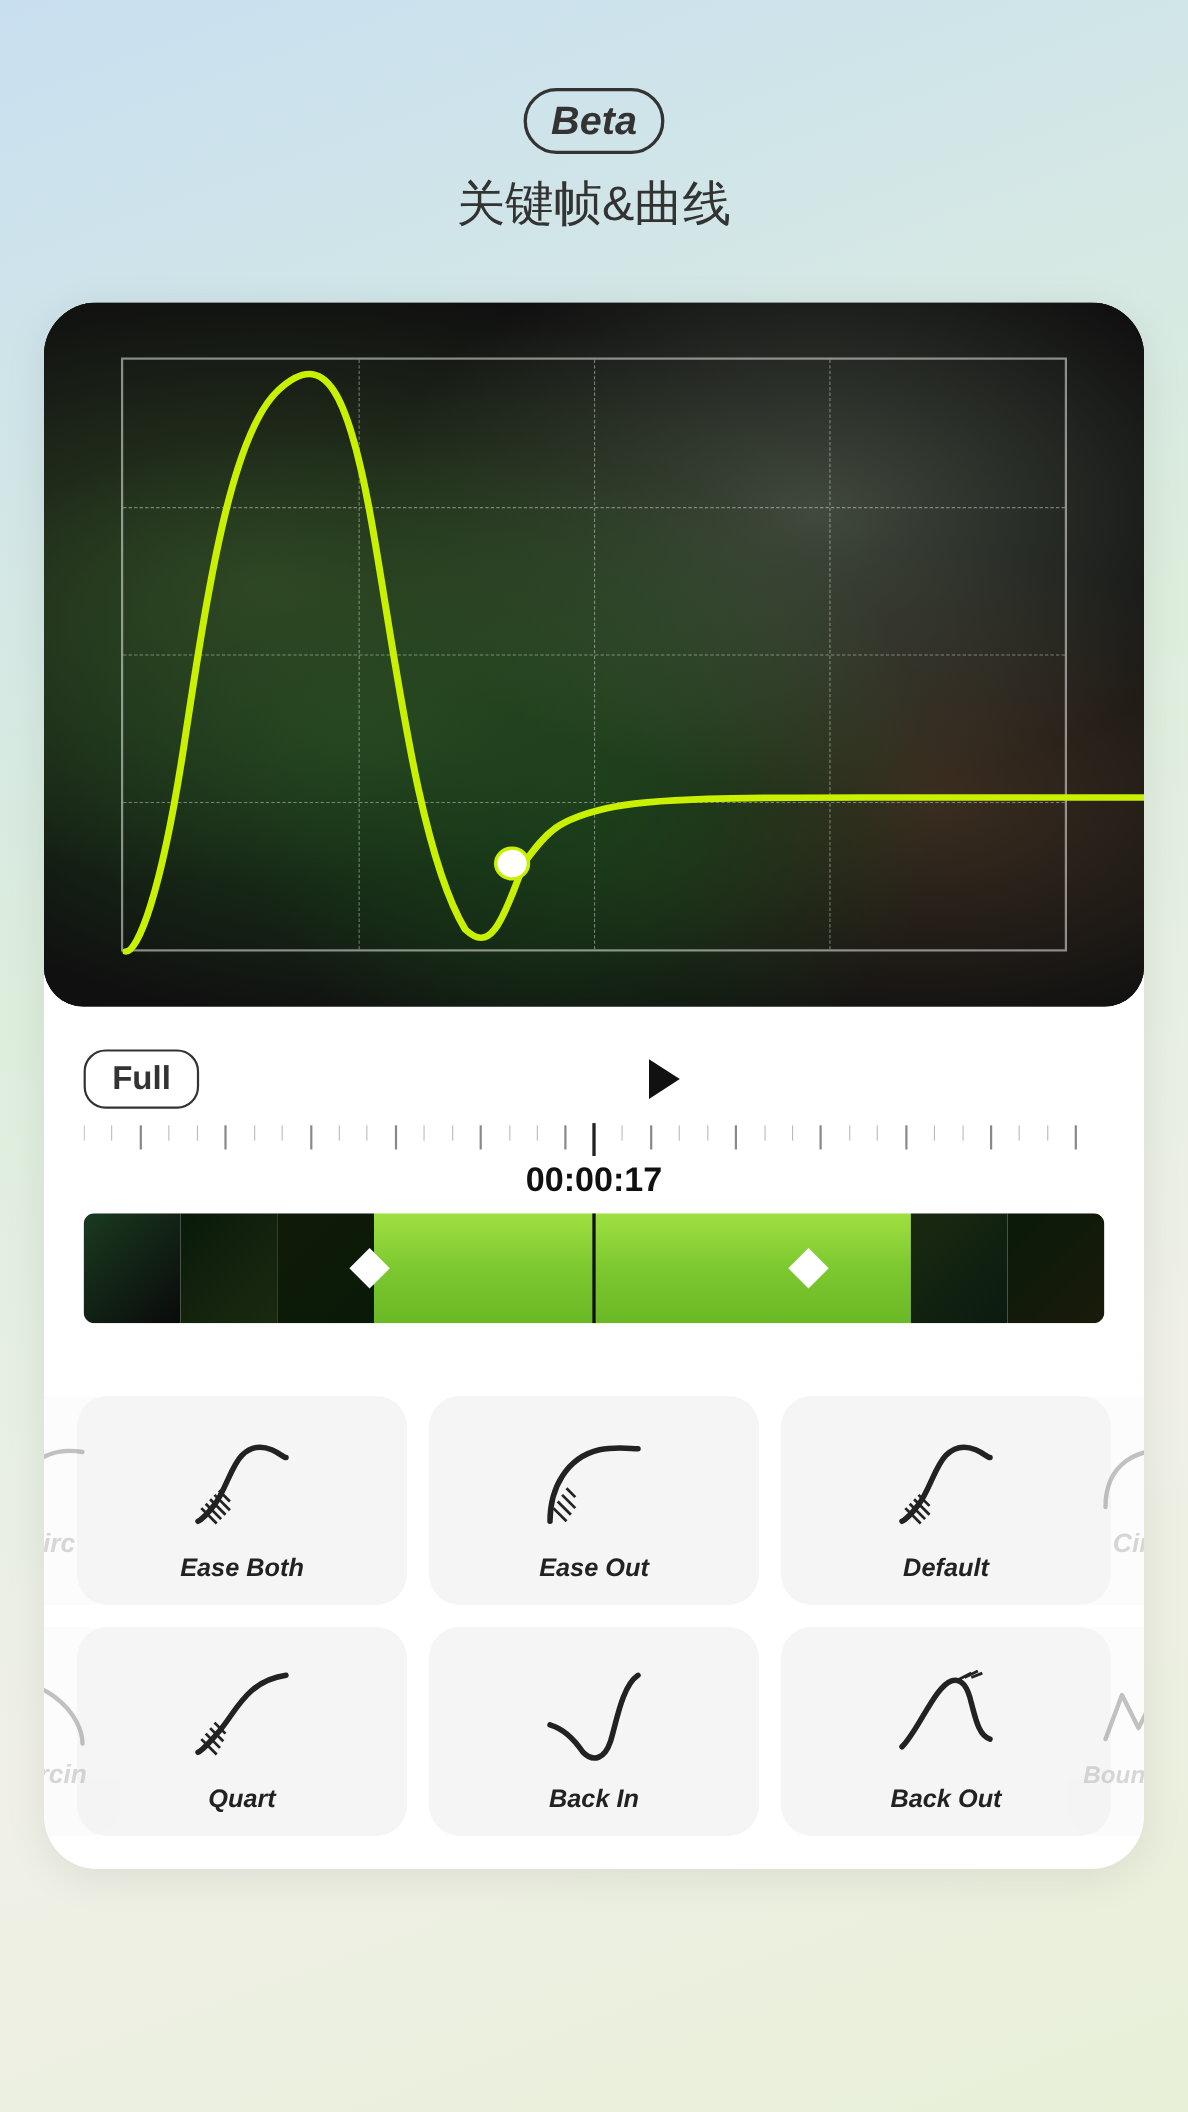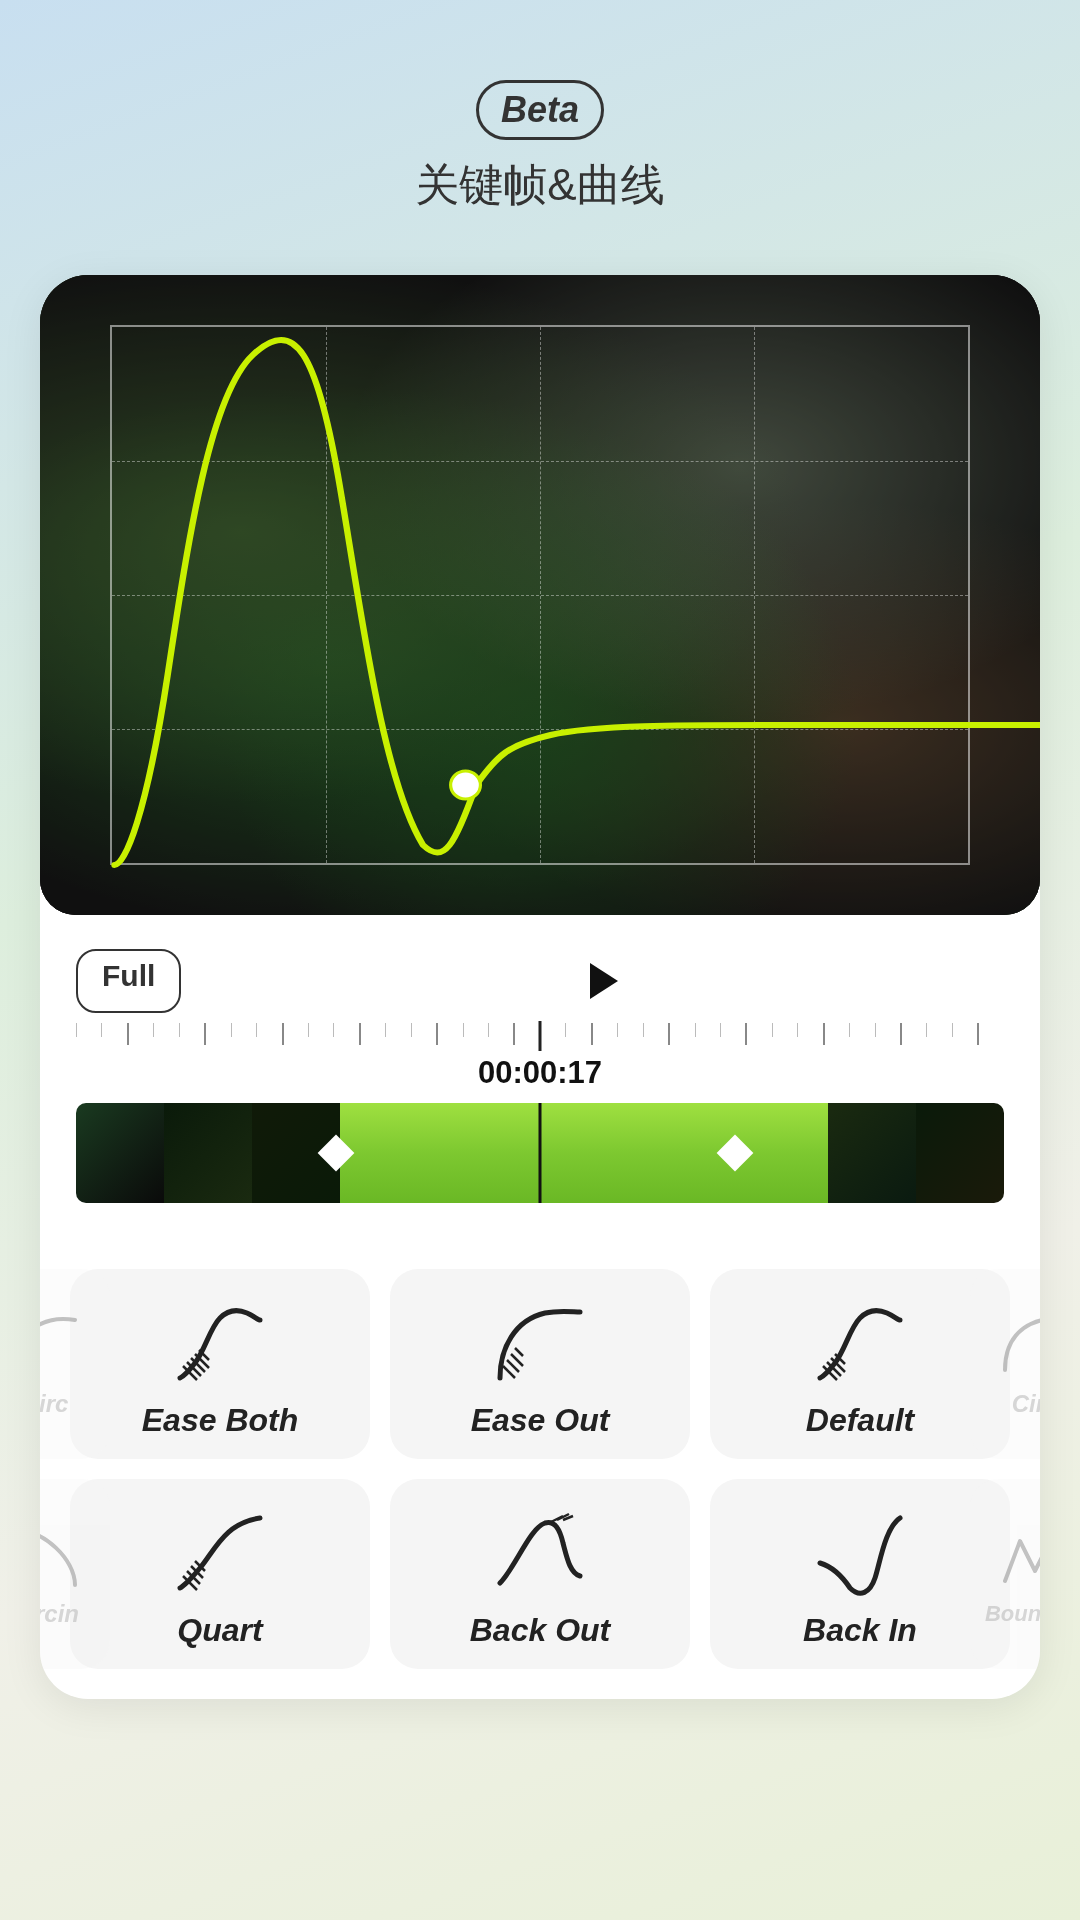--- a/index.html
+++ b/index.html
@@ -197,21 +197,21 @@
       justify-content: center;
       width: 100%;
     }
 
     .curve-icon svg {
       width: 90px;
       height: 90px;
     }
 
     .easing-label {
-      font-size: 32px;
+      font-size: 23px;
       font-style: italic;
       font-weight: 600;
       color: #222;
       margin-top: 14px;
       text-align: center;
       white-space: nowrap;
     }
   </style>
 </head>
 <body>
@@ -250,21 +250,21 @@
              C 520 450, 600 450, 700 450 
              C 800 450, 870 450, 940 450" fill="none" stroke="#c8f000" stroke-width="6" stroke-linecap="round" stroke-linejoin="round"></path>
 
         <circle cx="400" cy="510" r="14" fill="white" stroke="#c8f000" stroke-width="3"></circle>
       </svg>
     </div>
   </div>
 
   <div class="timeline-controls">
 
-    <div style="display:flex; padding: 10px 0 8px; gap: 16px;">
+    <div style="display:flex; align-items:center; padding: 10px 0 8px; gap: 16px;">
       <span class="full-badge">Full</span>
       <div style="flex:1; display:flex; justify-content:center;">
         <div class="play-btn">
           <div class="play-triangle"></div>
         </div>
       </div>
     </div>
 
     <div class="timeline-ruler">
       <div style="display:flex; width:100%; align-items:flex-start; padding-top:2px;">
@@ -417,38 +417,38 @@
             <line x1="16" y1="58" x2="28" y2="70" stroke="#222" stroke-width="2.5"></line>
             <line x1="20" y1="53" x2="30" y2="63" stroke="#222" stroke-width="2.5"></line>
           </svg>
         </div>
         <span class="easing-label">Quart</span>
       </div>
 
       <div class="easing-card">
         <div class="curve-icon">
           <svg viewBox="0 0 90 90">
+            <path d="M 5 55 C 15 58, 25 65, 35 80 C 45 90, 55 85, 60 70 C 65 55, 70 20, 85 10" fill="none" stroke="#222" stroke-width="5" stroke-linecap="round"></path>
+          </svg>
+        </div>
+        <span class="easing-label">Back In</span>
+      </div>
+
+      <div class="easing-card">
+        <div class="curve-icon">
+          <svg viewBox="0 0 90 90">
             <path d="M 5 75 C 20 60, 35 20, 50 15 C 60 12, 65 22, 68 35 C 72 50, 75 65, 85 68" fill="none" stroke="#222" stroke-width="5" stroke-linecap="round"></path>
             <line x1="56" y1="14" x2="68" y2="8" stroke="#222" stroke-width="2.5"></line>
             <line x1="62" y1="12" x2="74" y2="6" stroke="#222" stroke-width="2.5"></line>
             <line x1="68" y1="12" x2="78" y2="8" stroke="#222" stroke-width="2.5"></line>
           </svg>
         </div>
         <span class="easing-label">Back Out</span>
       </div>
 
-      <div class="easing-card">
-        <div class="curve-icon">
-          <svg viewBox="0 0 90 90">
-            <path d="M 5 55 C 15 58, 25 65, 35 80 C 45 90, 55 85, 60 70 C 65 55, 70 20, 85 10" fill="none" stroke="#222" stroke-width="5" stroke-linecap="round"></path>
-          </svg>
-        </div>
-        <span class="easing-label">Back In</span>
-      </div>
-
       <div style="position:absolute;right:-90px;top:0;bottom:0;width:130px;background:rgba(245,245,245,0.5);border-radius:28px;display:flex;flex-direction:column;align-items:center;justify-content:center;opacity:0.6;padding:20px 10px;">
         <svg width="70" height="70" viewBox="0 0 70 70">
 
           <path d="M 5 60 L 20 20 L 35 50 L 50 20 L 65 60" fill="none" stroke="#999" stroke-width="4" stroke-linecap="round" stroke-linejoin="round"></path>
         </svg>
         <span style="font-size:22px;color:#bbb;font-style:italic;font-weight:600;margin-top:10px;">Bounce-J</span>
       </div>
     </div>
 
   </div>

